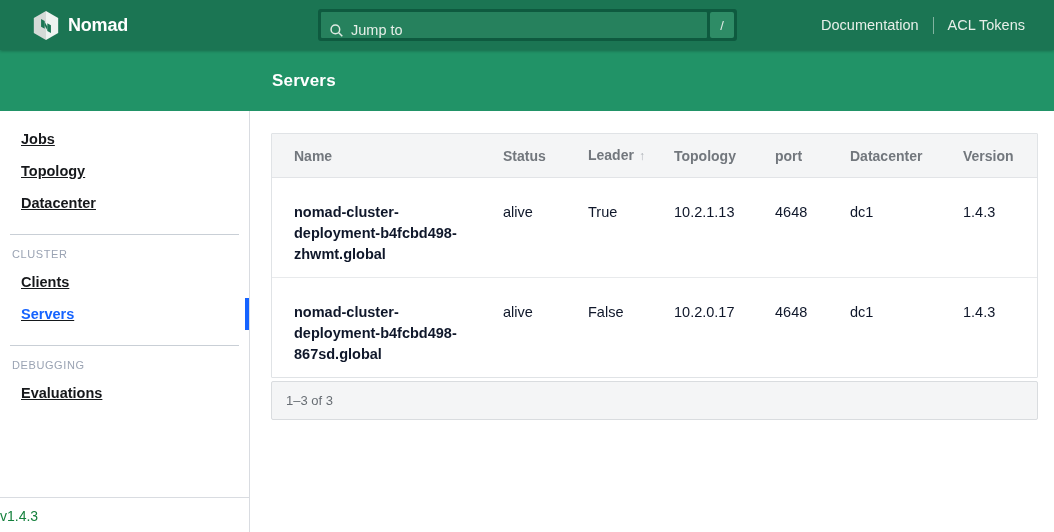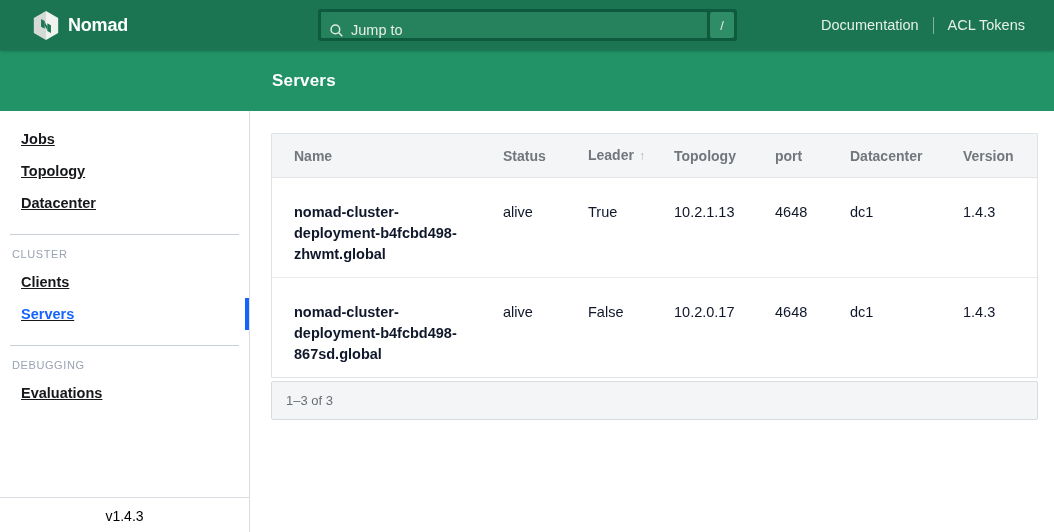--- a/index.html
+++ b/index.html
@@ -64,21 +64,21 @@
   .menu-item.active::after {
     content: ""; position: absolute; right: 0; top: 0; bottom: 0; width: 4px; background: #1563ff;
   }
   .menu-divider { border: none; border-top: 1px solid #c9cfd6; margin: 15px 10px 0 10px; }
   .menu-label {
     margin: 13px 0 6px 12px; font-size: 11px; letter-spacing: .6px; color: #9aa3b3;
   }
   .sidebar-spacer { flex: 1; }
   .sidebar-footer {
     border-top: 1px solid #d9dce1; padding: 10px 0 0 0; height: 35px;
-    text-align: center; font-size: 14px; color: #000000;
+    text-align: left; font-size: 14px; color: #15803d;
   }
 
   .main { flex: 1; padding: 22px 16px 0 21px; background: #ffffff; }
 
   
   .table-box { border: 1px solid #e0e3e6; border-radius: 1px; background: #fff; }
   table { width: 100%; border-collapse: collapse; table-layout: fixed; }
   thead th {
     background: #f4f5f6; text-align: left; font-weight: 700;
     color: #72777d; font-size: 14px; line-height: 16px;

